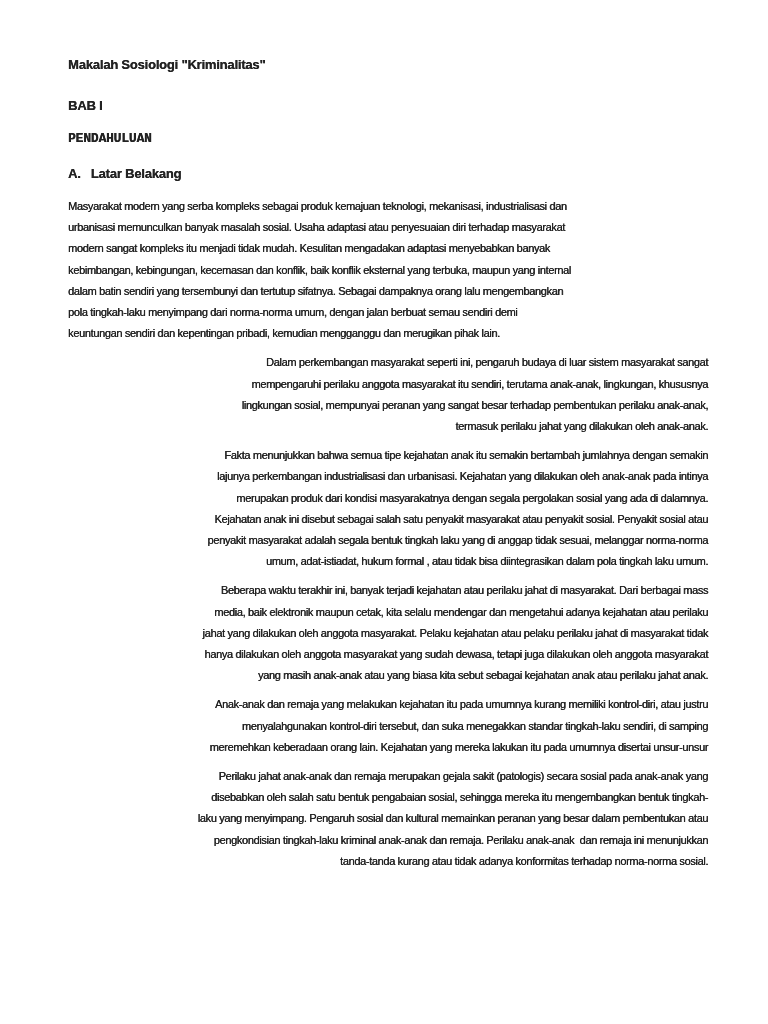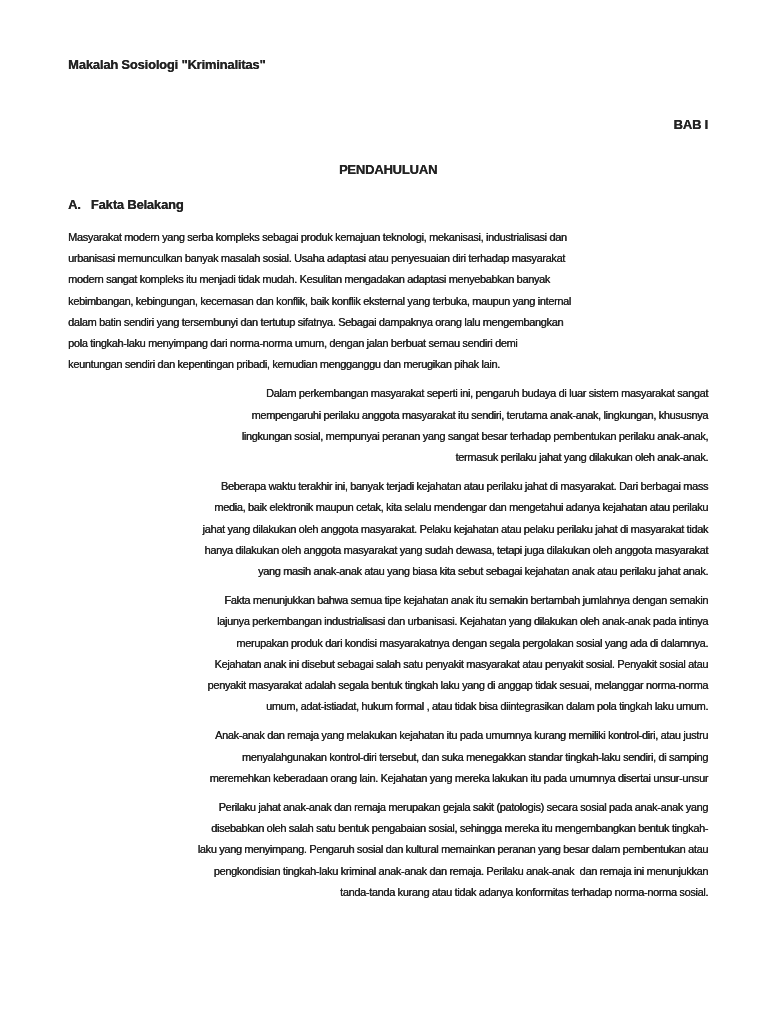--- a/index.html
+++ b/index.html
@@ -30,22 +30,22 @@
     text-shadow: 0.25px 0 0 currentColor;
   }
   .chapter, .chapter-title, .section {
     margin: 0;
     font-size: 13px;
     font-weight: 700;
     letter-spacing: -0.2px;
     line-height: 16px;
     text-shadow: 0.25px 0 0 currentColor;
   }
-  .chapter { text-align: right; margin-top: 44px; }
-  .chapter-title { text-align: center; margin-top: 29px; }
+  .chapter { text-align: left; margin-top: 25px; }
+  .chapter-title { text-align: left; margin-top: 17px; font-family: Liberation Mono, monospace; }
   .section { margin-top: 19px; white-space: pre; }
   .para {
     margin: 14px 0 0 0;
     font-size: 11px;
     font-weight: 400;
     line-height: 21.2px;
     letter-spacing: -0.35px;
     white-space: pre;
     text-shadow: 0.35px 0 0 currentColor;
   }
@@ -54,44 +54,44 @@
 </head>
 <body style="background: rgb(255, 255, 255); color: rgb(35, 35, 35);">
 
 <div class="page">
   <div class="doc-header">Makalah Sosiologi "Kriminalitas"</div>
 
   <h1 class="chapter">BAB I</h1>
 
   <h2 class="chapter-title">PENDAHULUAN</h2>
 
-  <h3 class="section">A.   Fakta Belakang</h3>
+  <h3 class="section">A.   Latar Belakang</h3>
 
   <p class="para">Masyarakat modern yang serba kompleks sebagai produk kemajuan teknologi, mekanisasi, industrialisasi dan
 urbanisasi memunculkan banyak masalah sosial. Usaha adaptasi atau penyesuaian diri terhadap masyarakat
 modern sangat kompleks itu menjadi tidak mudah. Kesulitan mengadakan adaptasi menyebabkan banyak
 kebimbangan, kebingungan, kecemasan dan konflik, baik konflik eksternal yang terbuka, maupun yang internal
 dalam batin sendiri yang tersembunyi dan tertutup sifatnya. Sebagai dampaknya orang lalu mengembangkan
 pola tingkah-laku menyimpang dari norma-norma umum, dengan jalan berbuat semau sendiri demi
 keuntungan sendiri dan kepentingan pribadi, kemudian mengganggu dan merugikan pihak lain.</p>
   <p class="para">Dalam perkembangan masyarakat seperti ini, pengaruh budaya di luar sistem masyarakat sangat
 mempengaruhi perilaku anggota masyarakat itu sendiri, terutama anak-anak, lingkungan, khususnya
 lingkungan sosial, mempunyai peranan yang sangat besar terhadap pembentukan perilaku anak-anak,
 termasuk perilaku jahat yang dilakukan oleh anak-anak.</p>
-  <p class="para">Beberapa waktu terakhir ini, banyak terjadi kejahatan atau perilaku jahat di masyarakat. Dari berbagai mass
-media, baik elektronik maupun cetak, kita selalu mendengar dan mengetahui adanya kejahatan atau perilaku
-jahat yang dilakukan oleh anggota masyarakat. Pelaku kejahatan atau pelaku perilaku jahat di masyarakat tidak
-hanya dilakukan oleh anggota masyarakat yang sudah dewasa, tetapi juga dilakukan oleh anggota masyarakat
-yang masih anak-anak atau yang biasa kita sebut sebagai kejahatan anak atau perilaku jahat anak.</p>
   <p class="para">Fakta menunjukkan bahwa semua tipe kejahatan anak itu semakin bertambah jumlahnya dengan semakin
 lajunya perkembangan industrialisasi dan urbanisasi. Kejahatan yang dilakukan oleh anak-anak pada intinya
 merupakan produk dari kondisi masyarakatnya dengan segala pergolakan sosial yang ada di dalamnya.
 Kejahatan anak ini disebut sebagai salah satu penyakit masyarakat atau penyakit sosial. Penyakit sosial atau
 penyakit masyarakat adalah segala bentuk tingkah laku yang di anggap tidak sesuai, melanggar norma-norma
 umum, adat-istiadat, hukum formal , atau tidak bisa diintegrasikan dalam pola tingkah laku umum.</p>
+  <p class="para">Beberapa waktu terakhir ini, banyak terjadi kejahatan atau perilaku jahat di masyarakat. Dari berbagai mass
+media, baik elektronik maupun cetak, kita selalu mendengar dan mengetahui adanya kejahatan atau perilaku
+jahat yang dilakukan oleh anggota masyarakat. Pelaku kejahatan atau pelaku perilaku jahat di masyarakat tidak
+hanya dilakukan oleh anggota masyarakat yang sudah dewasa, tetapi juga dilakukan oleh anggota masyarakat
+yang masih anak-anak atau yang biasa kita sebut sebagai kejahatan anak atau perilaku jahat anak.</p>
   <p class="para">Anak-anak dan remaja yang melakukan kejahatan itu pada umumnya kurang memiliki kontrol-diri, atau justru
 menyalahgunakan kontrol-diri tersebut, dan suka menegakkan standar tingkah-laku sendiri, di samping
 meremehkan keberadaan orang lain. Kejahatan yang mereka lakukan itu pada umumnya disertai unsur-unsur</p>
   <p class="para">Perilaku jahat anak-anak dan remaja merupakan gejala sakit (patologis) secara sosial pada anak-anak yang
 disebabkan oleh salah satu bentuk pengabaian sosial, sehingga mereka itu mengembangkan bentuk tingkah-
 laku yang menyimpang. Pengaruh sosial dan kultural memainkan peranan yang besar dalam pembentukan atau
 pengkondisian tingkah-laku kriminal anak-anak dan remaja. Perilaku anak-anak  dan remaja ini menunjukkan
 tanda-tanda kurang atau tidak adanya konformitas terhadap norma-norma sosial.</p>
 </div>
 

